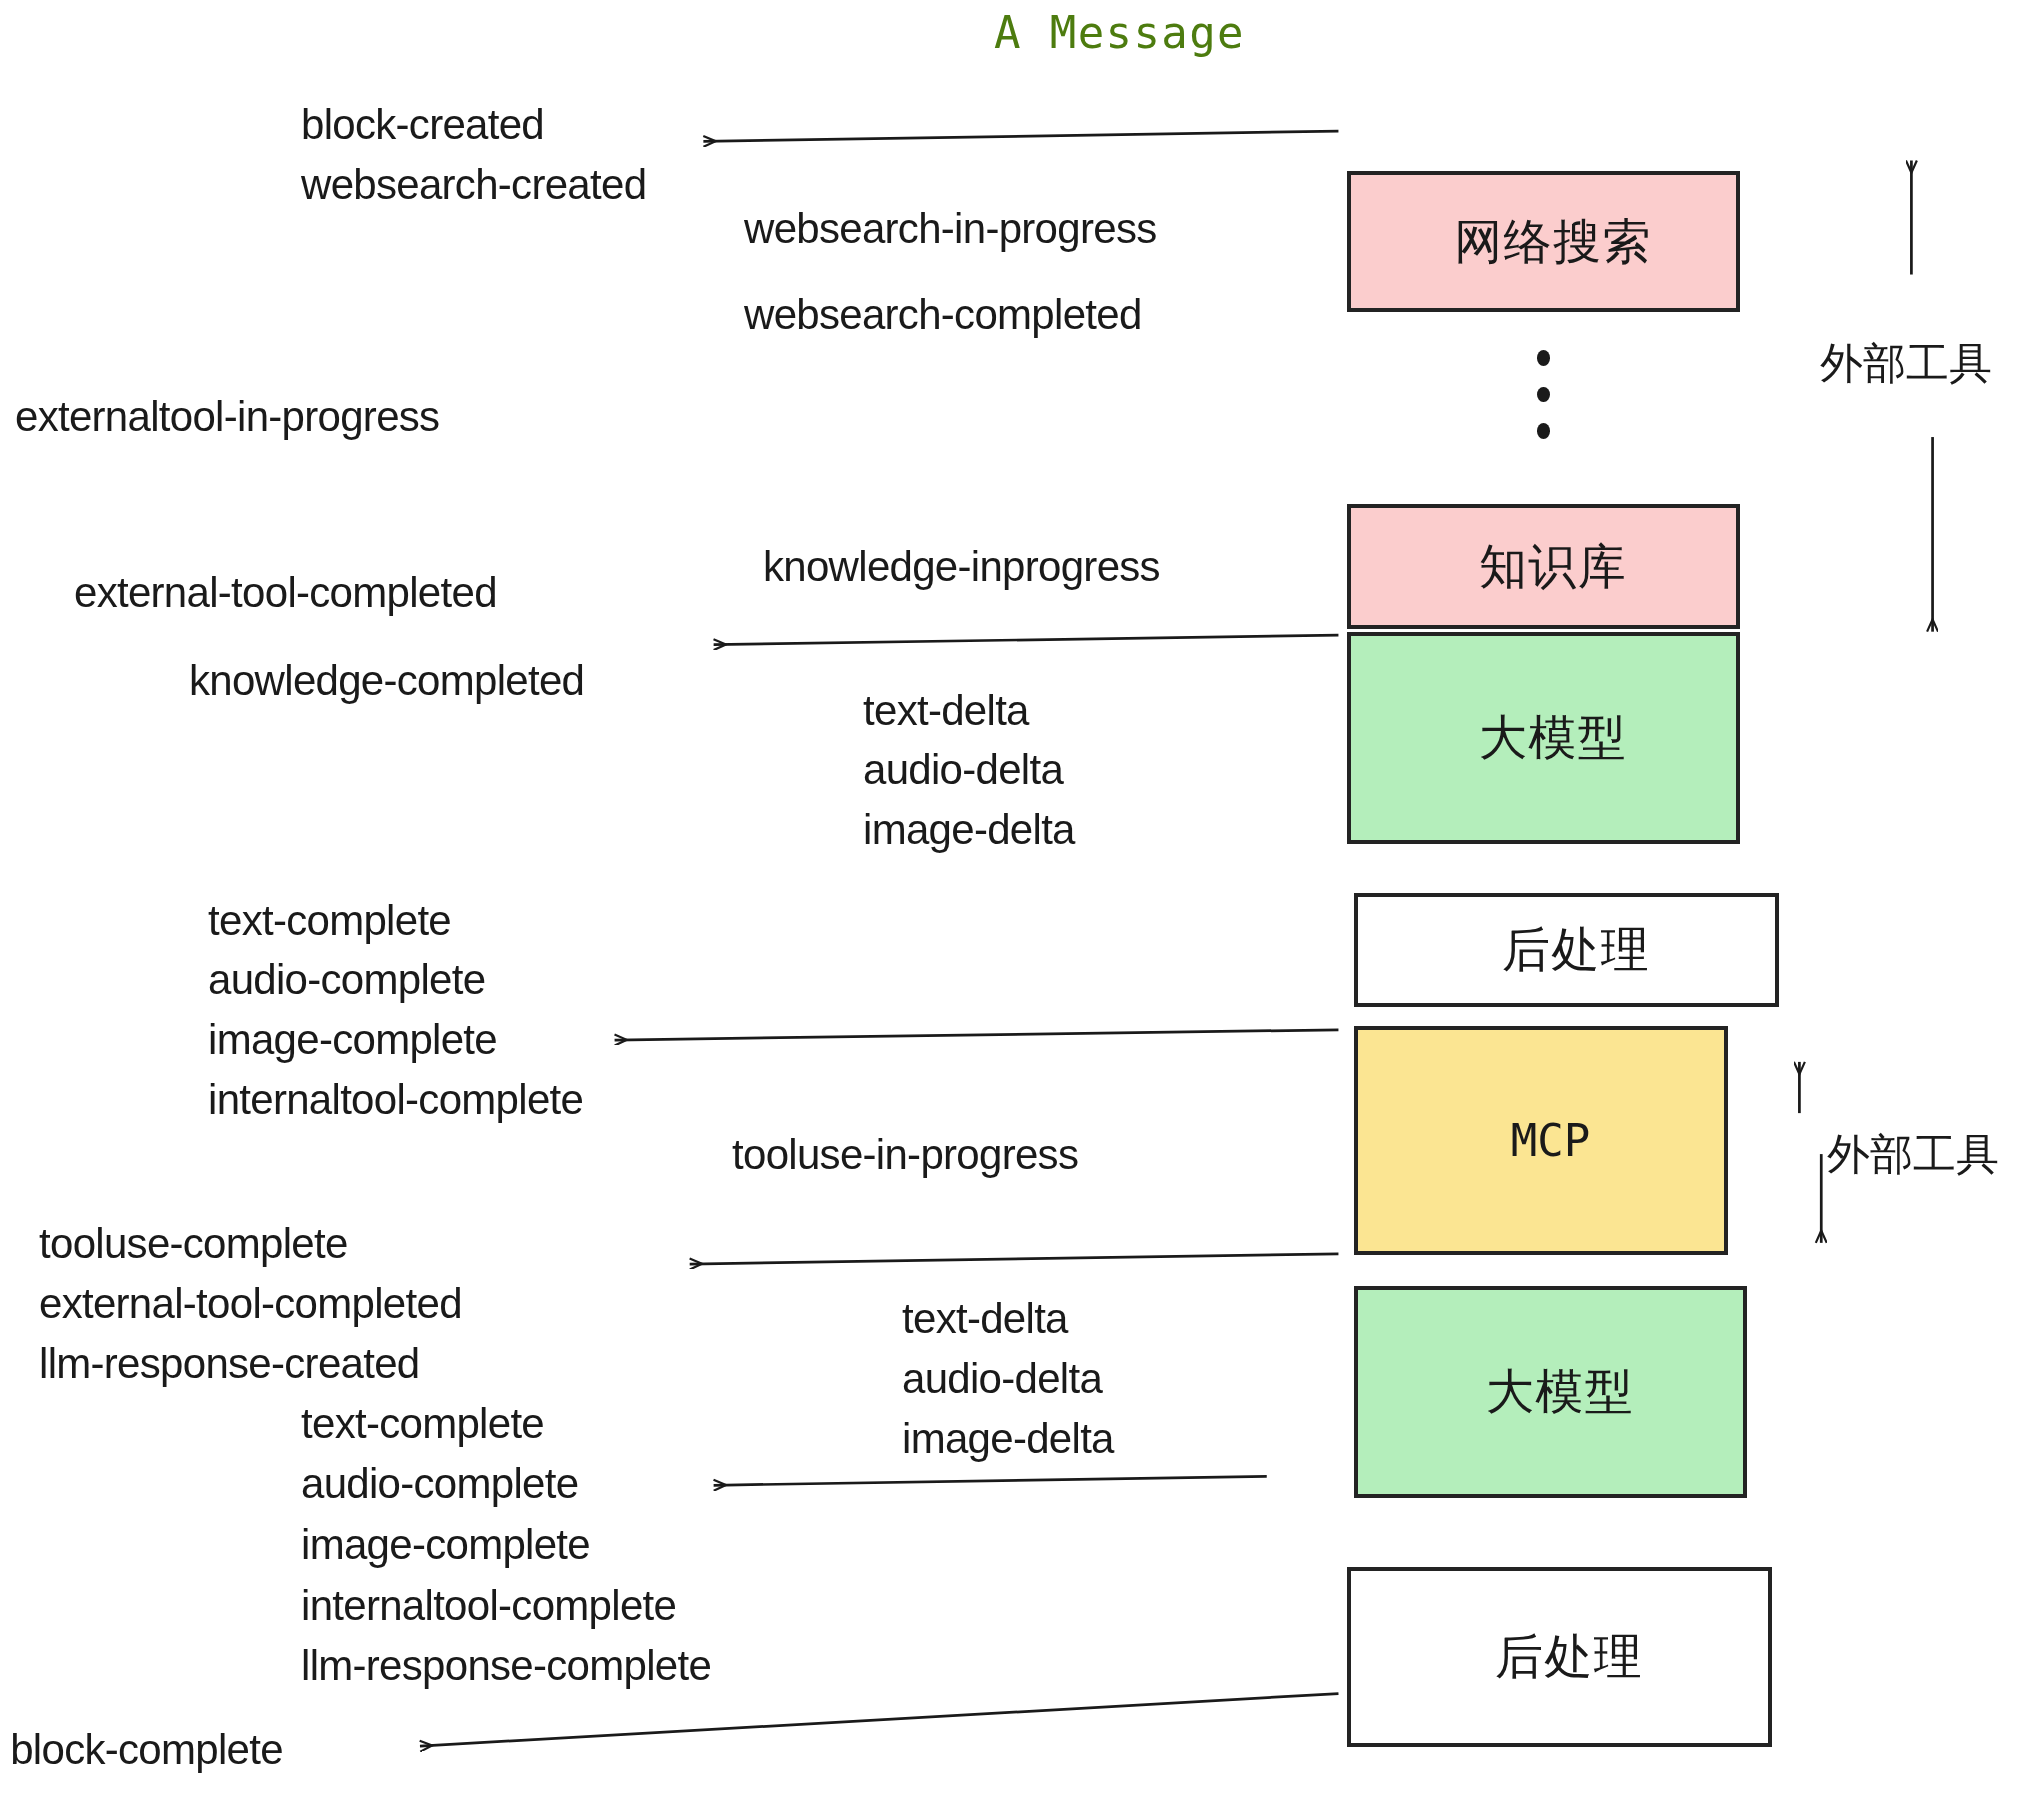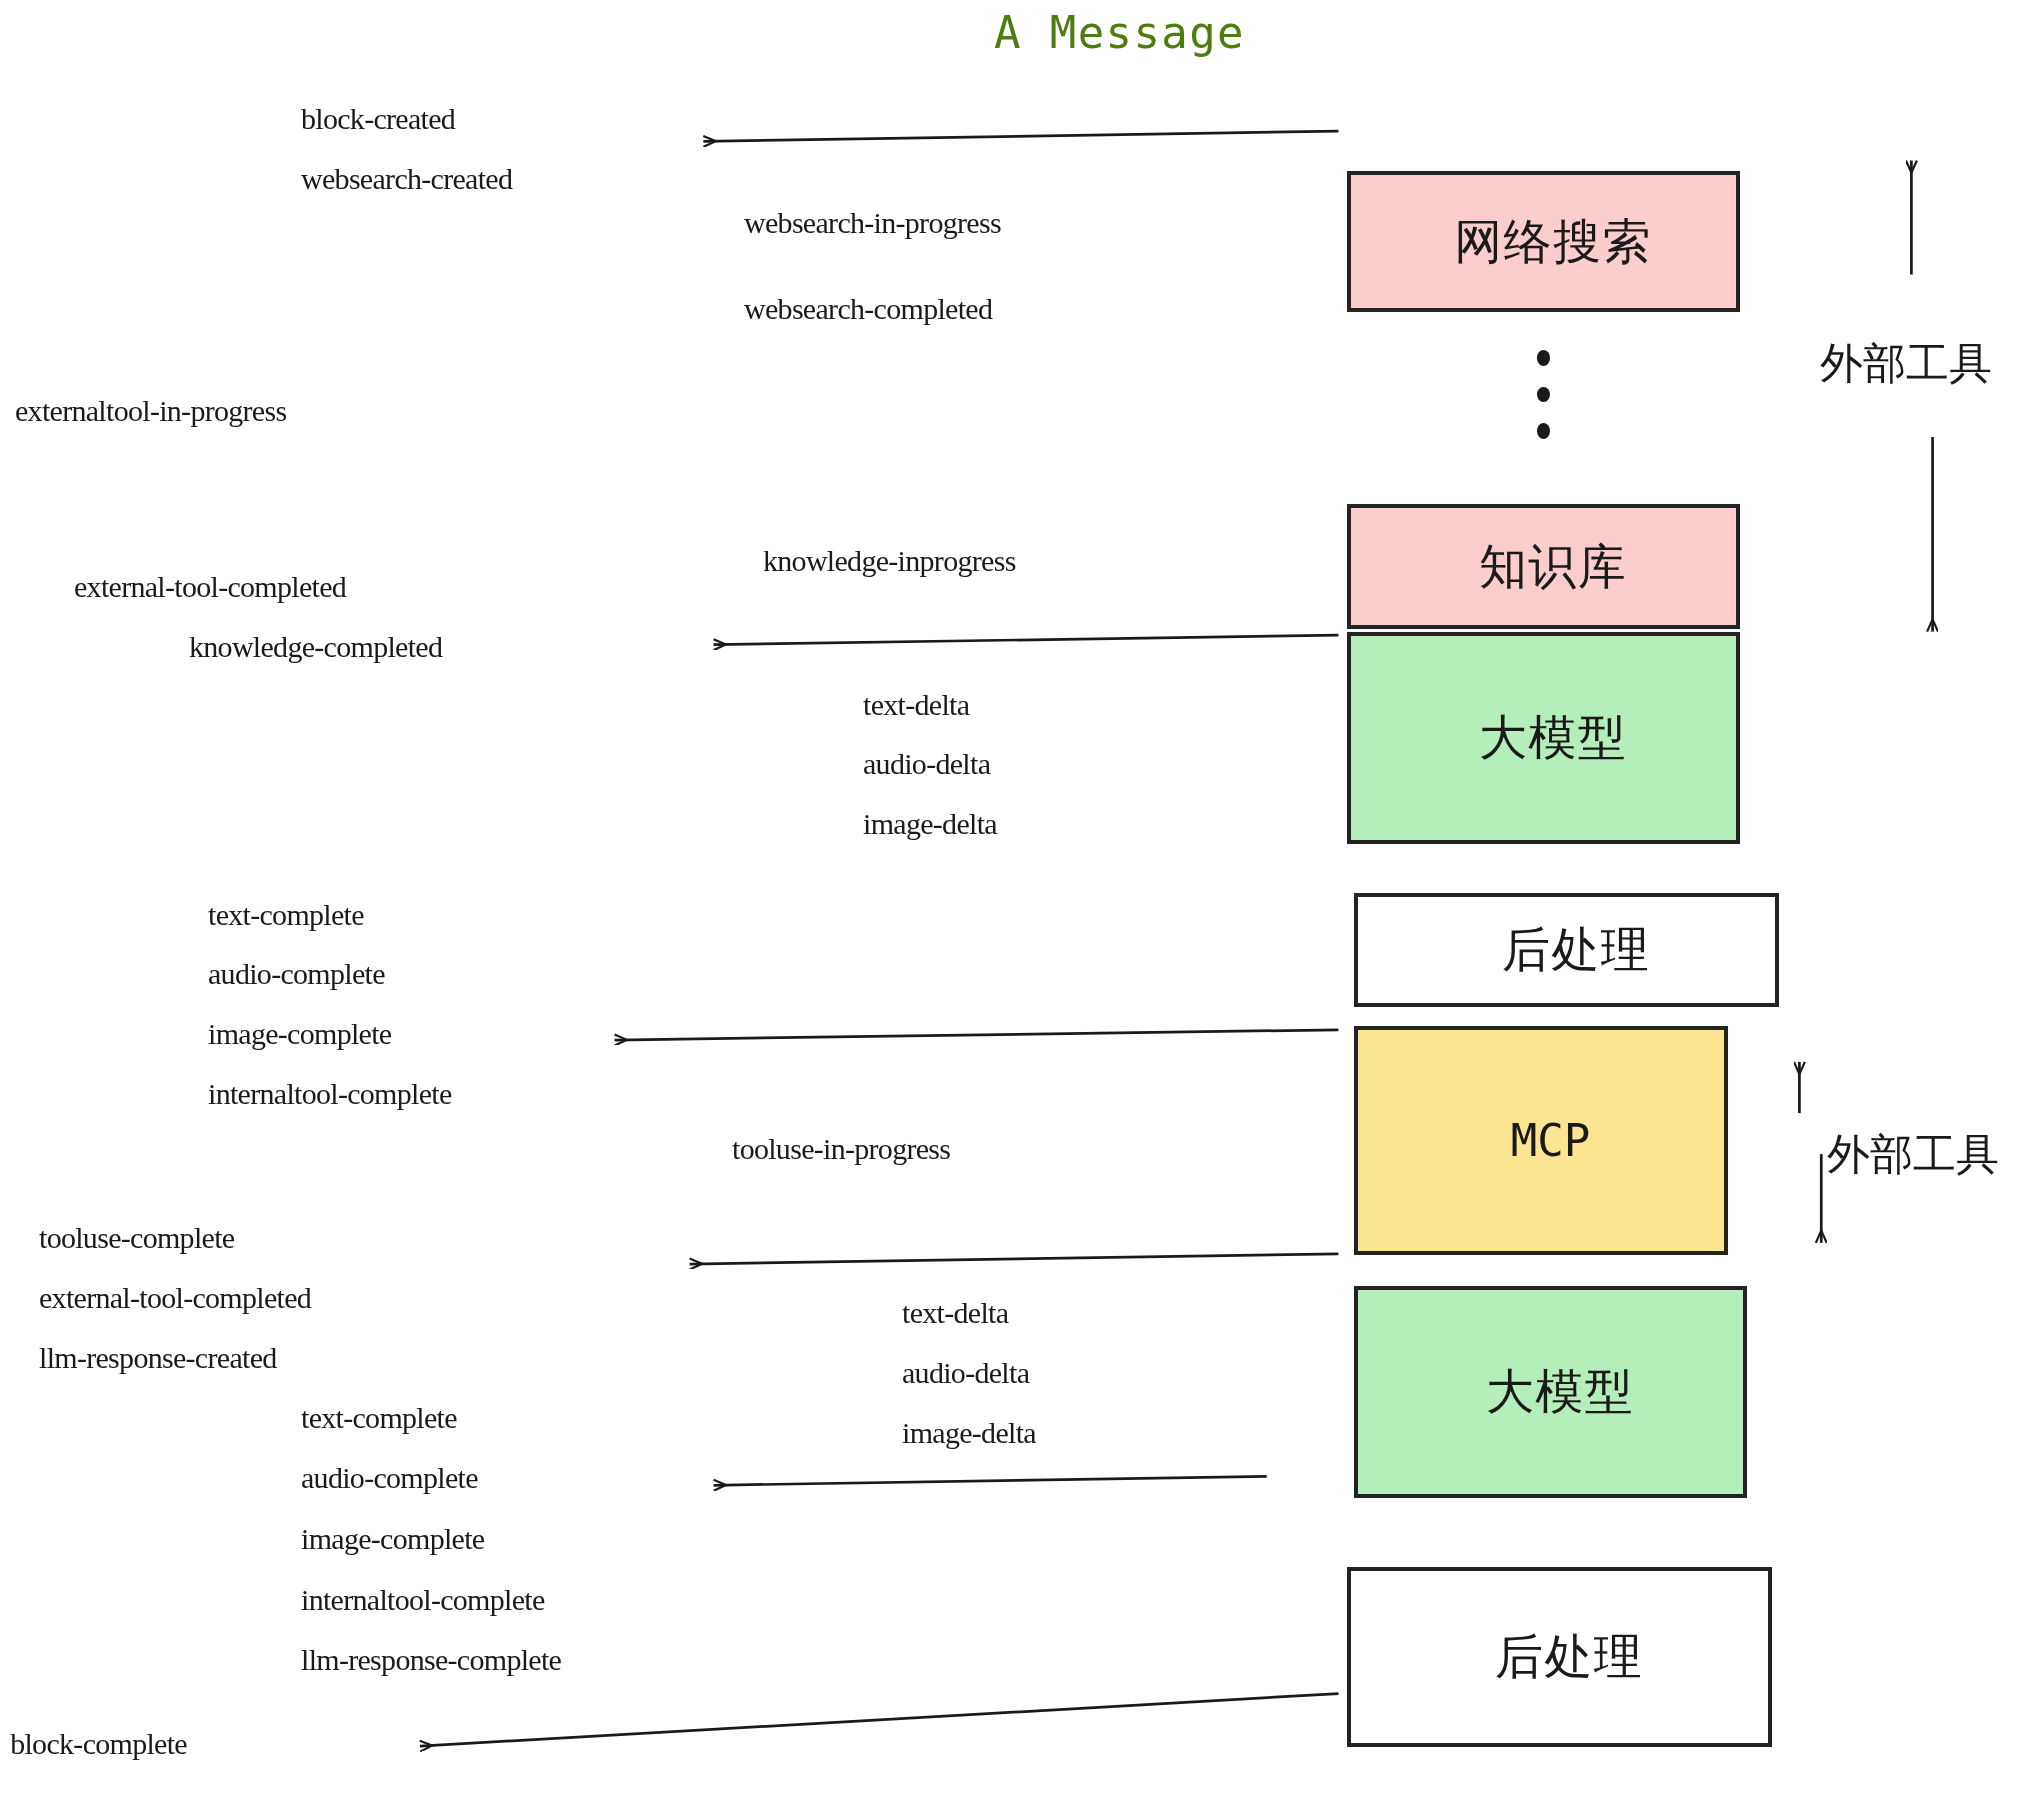--- a/index.html
+++ b/index.html
@@ -12,22 +12,22 @@
   }
   #stage {
     position: relative;
     width: 2035px;
     height: 1796px;
     background: #ffffff;
     overflow: hidden;
   }
   .ev {
     position: absolute;
-    font-family: Liberation Serif, serif;
-    font-size: 30px;
+    font-family: Liberation Sans, sans-serif;
+    font-size: 42px;
     line-height: 1;
     color: #1a1a1a;
     white-space: nowrap;
     letter-spacing: -0.7px;
   }
   .box {
     position: absolute;
     border: 4.1px solid #232323;
     box-sizing: border-box;
     display: flex;
@@ -101,21 +101,21 @@
     </div>
 
   <div id="events-layer">
       <div class="ev" style="left: 301px; top: 104px;">block-created</div>
       <div class="ev" style="left: 301px; top: 164px;">websearch-created</div>
       <div class="ev" style="left: 744px; top: 208px;">websearch-in-progress</div>
       <div class="ev" style="left: 744px; top: 294px;">websearch-completed</div>
       <div class="ev" style="left: 15px; top: 396px;">externaltool-in-progress</div>
       <div class="ev" style="left: 763px; top: 546px;">knowledge-inprogress</div>
       <div class="ev" style="left: 74px; top: 572px;">external-tool-completed</div>
-      <div class="ev" style="left: 189px; top: 632px;">knowledge-completed</div>
+      <div class="ev" style="left: 189px; top: 660px;">knowledge-completed</div>
       <div class="ev" style="left: 863px; top: 690px;">text-delta</div>
       <div class="ev" style="left: 863px; top: 749px;">audio-delta</div>
       <div class="ev" style="left: 863px; top: 809px;">image-delta</div>
       <div class="ev" style="left: 208px; top: 900px;">text-complete</div>
       <div class="ev" style="left: 208px; top: 959px;">audio-complete</div>
       <div class="ev" style="left: 208px; top: 1019px;">image-complete</div>
       <div class="ev" style="left: 208px; top: 1079px;">internaltool-complete</div>
       <div class="ev" style="left: 732px; top: 1134px;">tooluse-in-progress</div>
       <div class="ev" style="left: 39px; top: 1223px;">tooluse-complete</div>
       <div class="ev" style="left: 39px; top: 1283px;">external-tool-completed</div>

